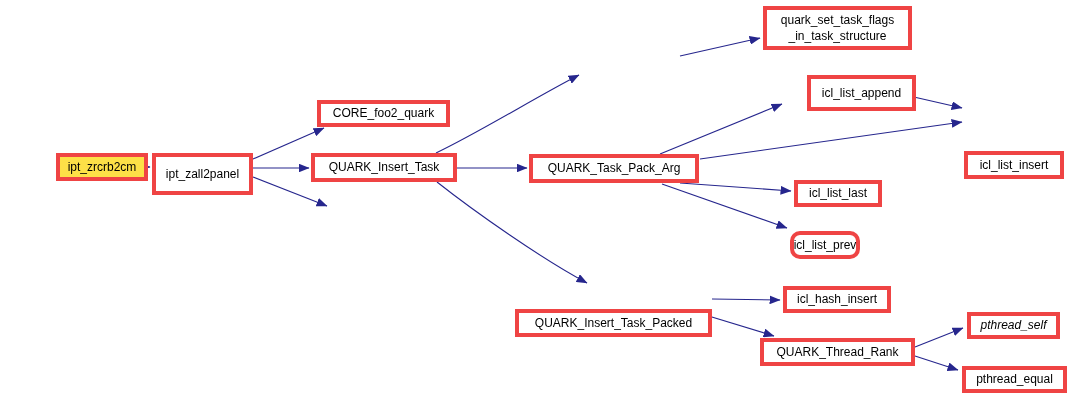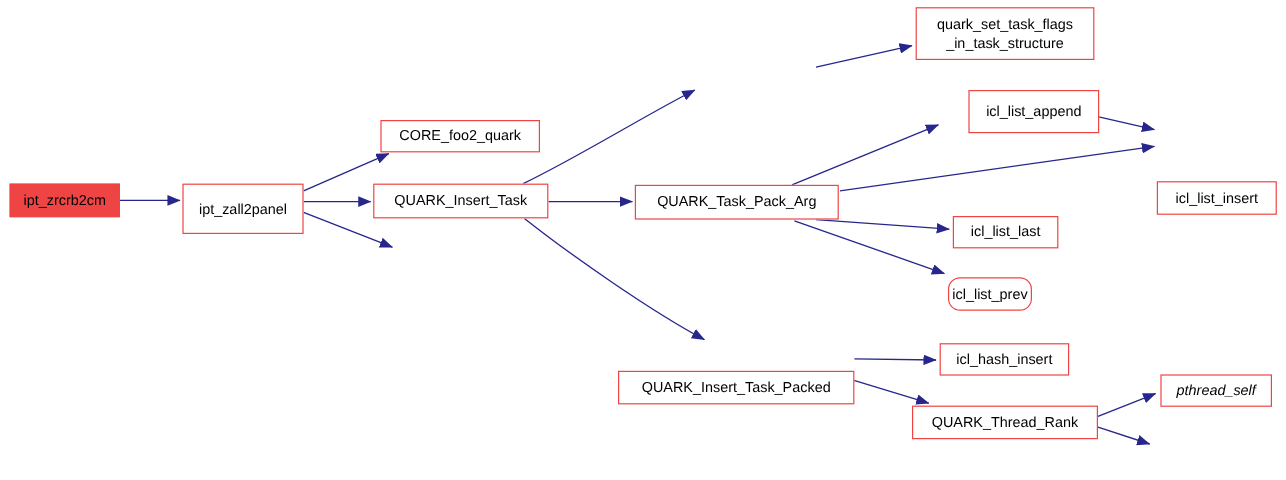--- a/index.html
+++ b/index.html
@@ -17,35 +17,36 @@
     width: 1072px; height: 400px;
   }
   svg.edge-layer path {
     fill: none;
     stroke: #26268D;
     stroke-width: 1.1;
   }
   .node {
     position: absolute;
     box-sizing: border-box;
-    border: 1px solid #ef4444;
+    border: 4px solid #ef4444;
     background: #ffffff;
     color: #000000;
     font-size: 12px;
     display: flex;
     align-items: center;
     justify-content: center;
     text-align: center;
     white-space: pre-line;
     line-height: 1.35;
     cursor: pointer;
   }
   .node.highlight {
-    background: #ef4444;
+    background: #fde047;
     cursor: default;
+    margin-left: 48px;
   }
 </style>
 </head>
 <body>
 
 <div class="canvas">
 
   <svg class="edge-layer" width="1072" height="400" viewBox="0 0 1072 400">
     <defs>
       <marker id="arrow" viewBox="0 0 10 8" refX="9.5" refY="4" markerWidth="10" markerHeight="8" orient="auto">
@@ -79,14 +80,15 @@
 _in_task_structure</div>
   <div class="node" style="left:529px; top:154px; width:170px; height:29px;">QUARK_Task_Pack_Arg</div>
   <div class="node" style="left:807px; top:75px;  width:109px; height:36px;">icl_list_append</div>
   <div class="node" style="left:964px; top:113px; width:100px; height:28px;margin-top:38px;">icl_list_insert</div>
   <div class="node" style="left:794px; top:180px; width:88px;  height:27px;">icl_list_last</div>
   <div class="node" style="left:790px; top:231px; width:70px;  height:28px;border-radius:10px;">icl_list_prev</div>
   <div class="node" style="left:515px; top:285px; width:197px; height:28px;margin-top:24px;">QUARK_Insert_Task_Packed</div>
   <div class="node" style="left:783px; top:286px; width:108px; height:27px;">icl_hash_insert</div>
   <div class="node" style="left:760px; top:338px; width:155px; height:28px;">QUARK_Thread_Rank</div>
   <div class="node" style="left:967px; top:312px; width:93px;  height:27px;font-style:italic;">pthread_self</div>
+  <div class="node" style="left:962px; top:366px; width:105px; height:27px;">pthread_equal</div>
 
 </div>
 
 </body></html>

